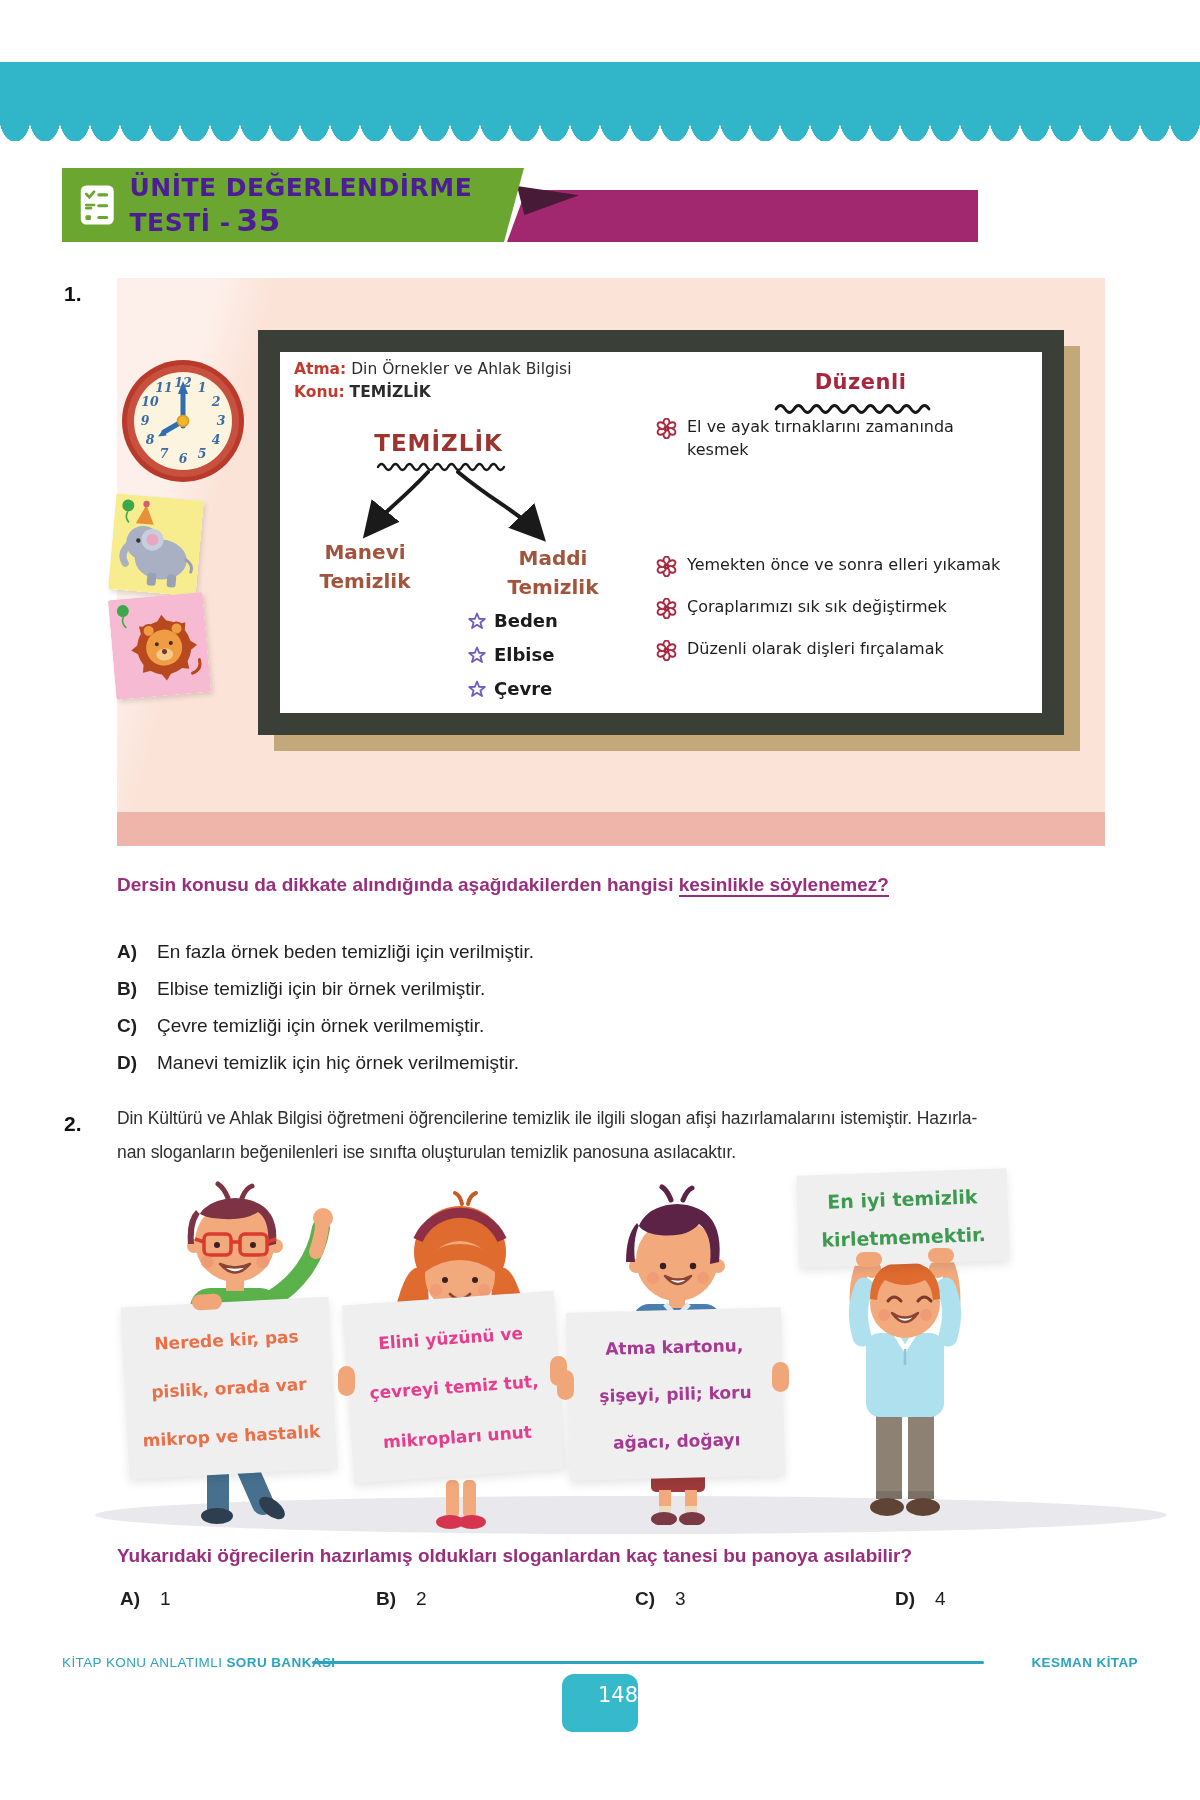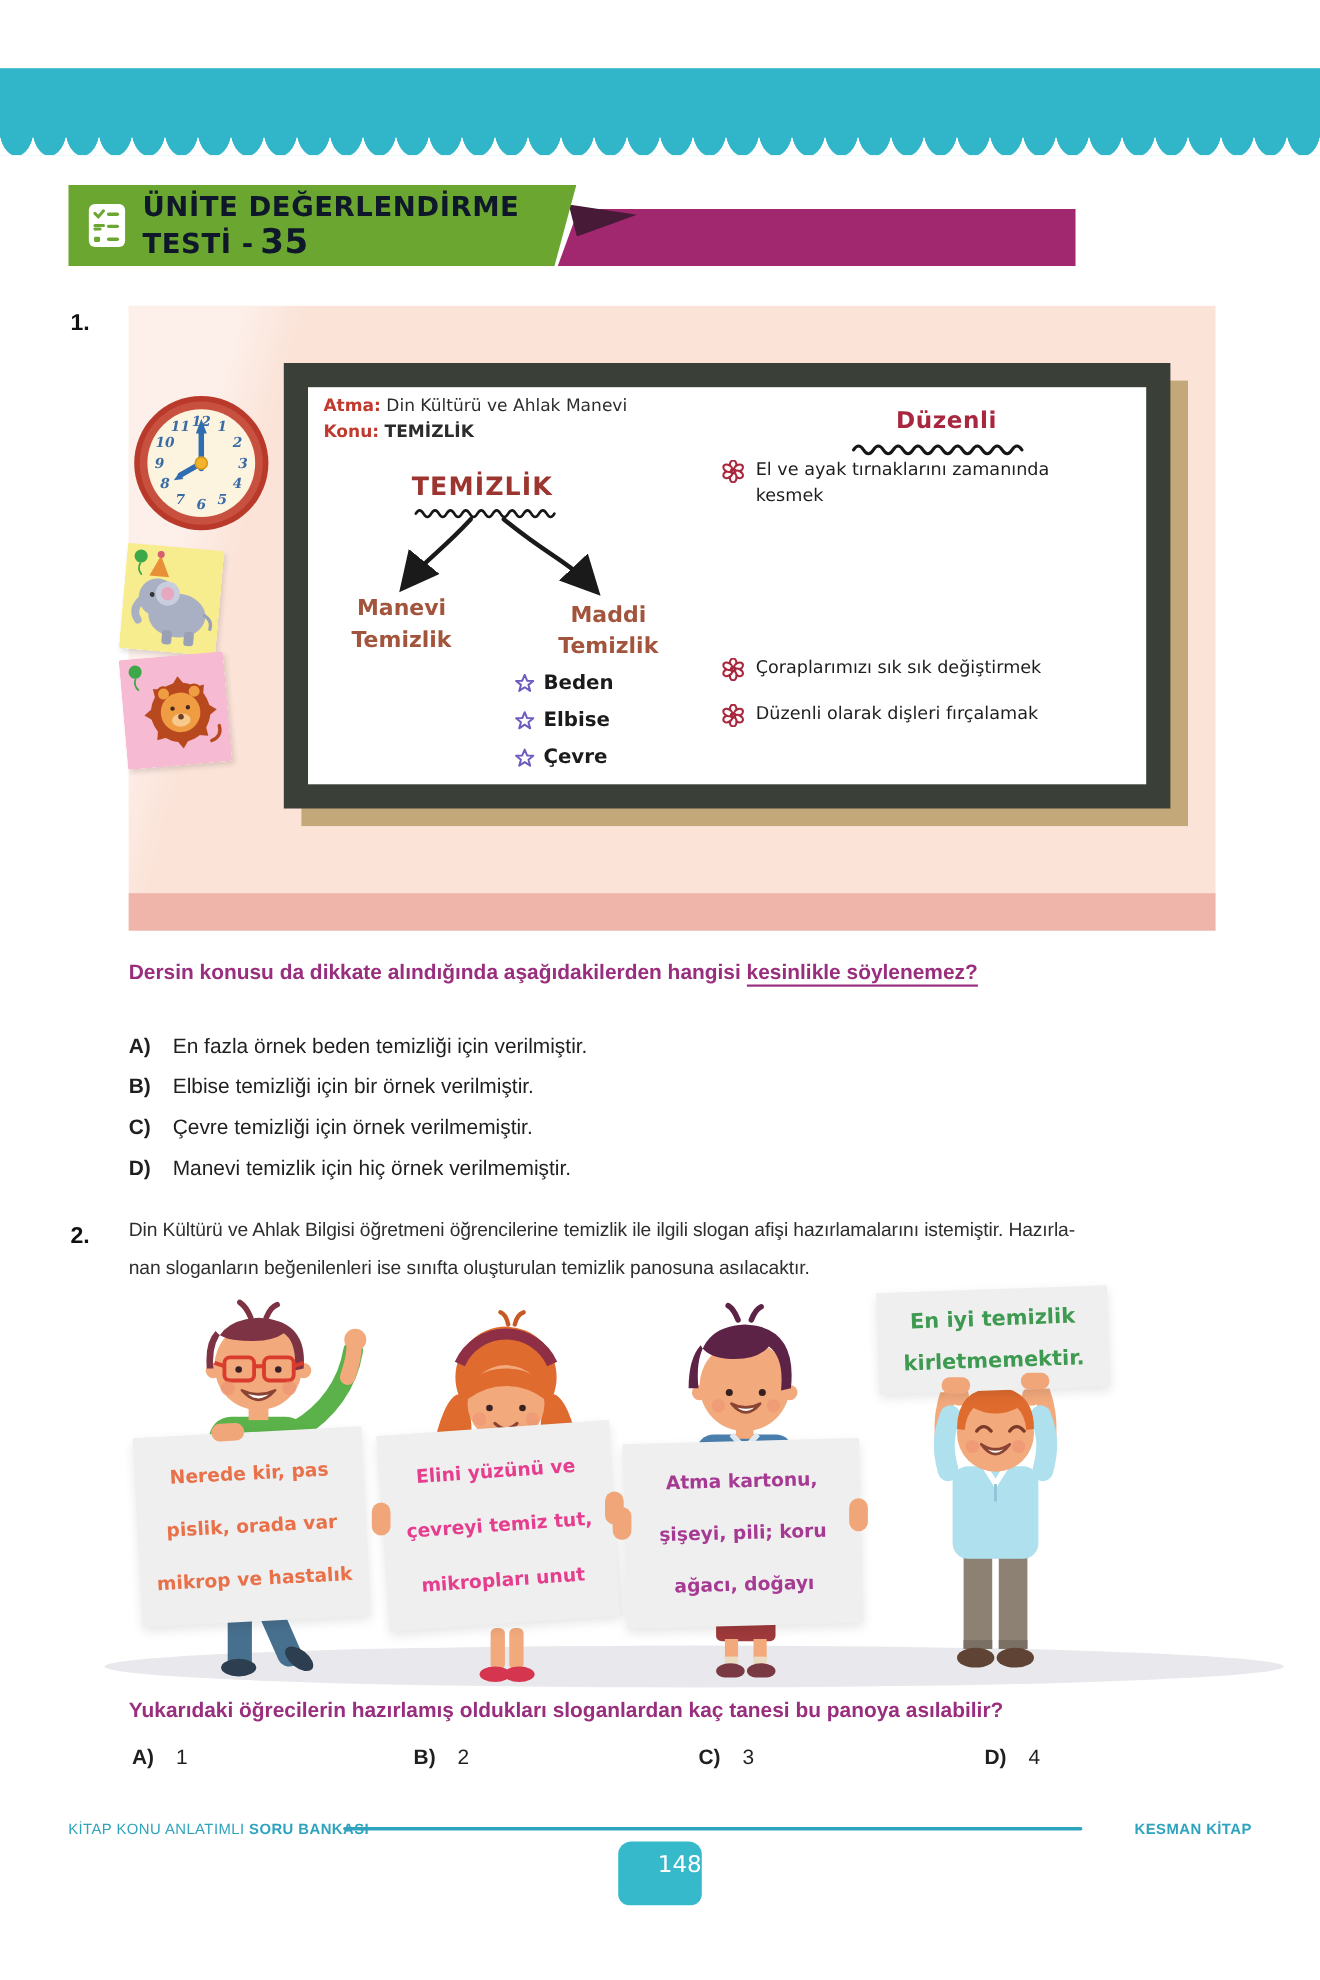--- a/index.html
+++ b/index.html
@@ -14,21 +14,21 @@
     background-size:30px 26px;background-repeat:repeat-x;}
 
   
   .ribbon{left:500px;top:190px;width:478px;height:52px;background:#a1276f;
     clip-path:polygon(26px 0,100% 0,100% 100%,7px 100%);z-index:1;}
   .ribbon-fold{left:517px;top:186px;width:62px;height:29px;background:#471a38;
     clip-path:polygon(0 0,100% 32%,12% 100%);z-index:2;}
   .banner{left:62px;top:168px;width:462px;height:74px;background:#6ba631;z-index:3;
     clip-path:polygon(0 0,100% 0,calc(100% - 20px) 100%,0 100%);
     display:flex;align-items:center;gap:15px;padding-left:18px;box-sizing:border-box;}
-  .banner-title{color:#0f172a;font-weight:bold;font-size:25px;letter-spacing:.5px;
+  .banner-title{color:#4c1d95;font-weight:bold;font-size:25px;letter-spacing:.5px;
     font-family:"DejaVu Sans",sans-serif;}
   .banner-num{font-size:31px;margin-left:6px;}
 
   .q-num{font-size:21px;font-weight:bold;color:#111;}
 
   
   .panel{left:117px;top:278px;width:988px;height:568px;background:#fbe3d8;}
   .panel::before{content:'';position:absolute;inset:0;
     background:linear-gradient(105deg,rgba(255,255,255,.45) 0,rgba(255,255,255,.45) 9%,rgba(255,255,255,0) 14%);}
   .panel-strip{position:absolute;left:0;bottom:0;width:100%;height:34px;background:#efb5ab;}
@@ -195,21 +195,21 @@
     <circle cx="52" cy="56" r="2.6" fill="#6e4124"></circle>
     <path d="M78 80 q10 -3 8 -13" stroke="#b8491f" stroke-width="3" fill="none" stroke-linecap="round"></path>
   </svg>
 
   <div class="abs board-shadow"></div>
   <div class="abs board">
     <div class="board-inner hand">
 
       <div class="abs ders-line">
         <span class="lbl-red">Atma:</span>
-        <span>Din Kültürü ve Ahlak Manevi</span>
+        <span>Din Örnekler ve Ahlak Bilgisi</span>
       </div>
       <div class="abs ders-line" style="top:31px;">
         <span class="lbl-red">Konu:</span>
         <span style="font-weight:bold;">TEMİZLİK</span>
       </div>
 
       <div class="abs map-title">TEMİZLİK</div>
       <svg class="abs" style="left:96px;top:108px;" width="132" height="12" viewBox="0 0 132 12">
         <path d="M2 7 Q5.5 1 9 7 T16 7 T23 7 T30 7 T37 7 T44 7 T51 7 T58 7 T65 7 T72 7 T79 7 T86 7 T93 7 T100 7 T107 7 T114 7 T121 7 T128 7" stroke="#161616" stroke-width="2.4" fill="none" stroke-linecap="round"></path>
       </svg>
@@ -253,20 +253,26 @@
       </svg>
 
       <div class="abs ex-item" style="top:64px;">
         <svg width="21" height="21">
             <use href="#sym-flower"></use>
           </svg>
         <div>
             <div>El ve ayak tırnaklarını zamanında</div>
              <div>kesmek</div>
           </div>
+      </div>
+      <div class="abs ex-item" style="top:202px;">
+        <svg width="21" height="21">
+            <use href="#sym-flower"></use>
+          </svg>
+        <div>Yemekten önce ve sonra elleri yıkamak</div>
       </div>
       <div class="abs ex-item" style="top:244px;">
         <svg width="21" height="21">
             <use href="#sym-flower"></use>
           </svg>
         <div>Çoraplarımızı sık sık değiştirmek</div>
       </div>
       <div class="abs ex-item" style="top:286px;">
         <svg width="21" height="21">
             <use href="#sym-flower"></use>

